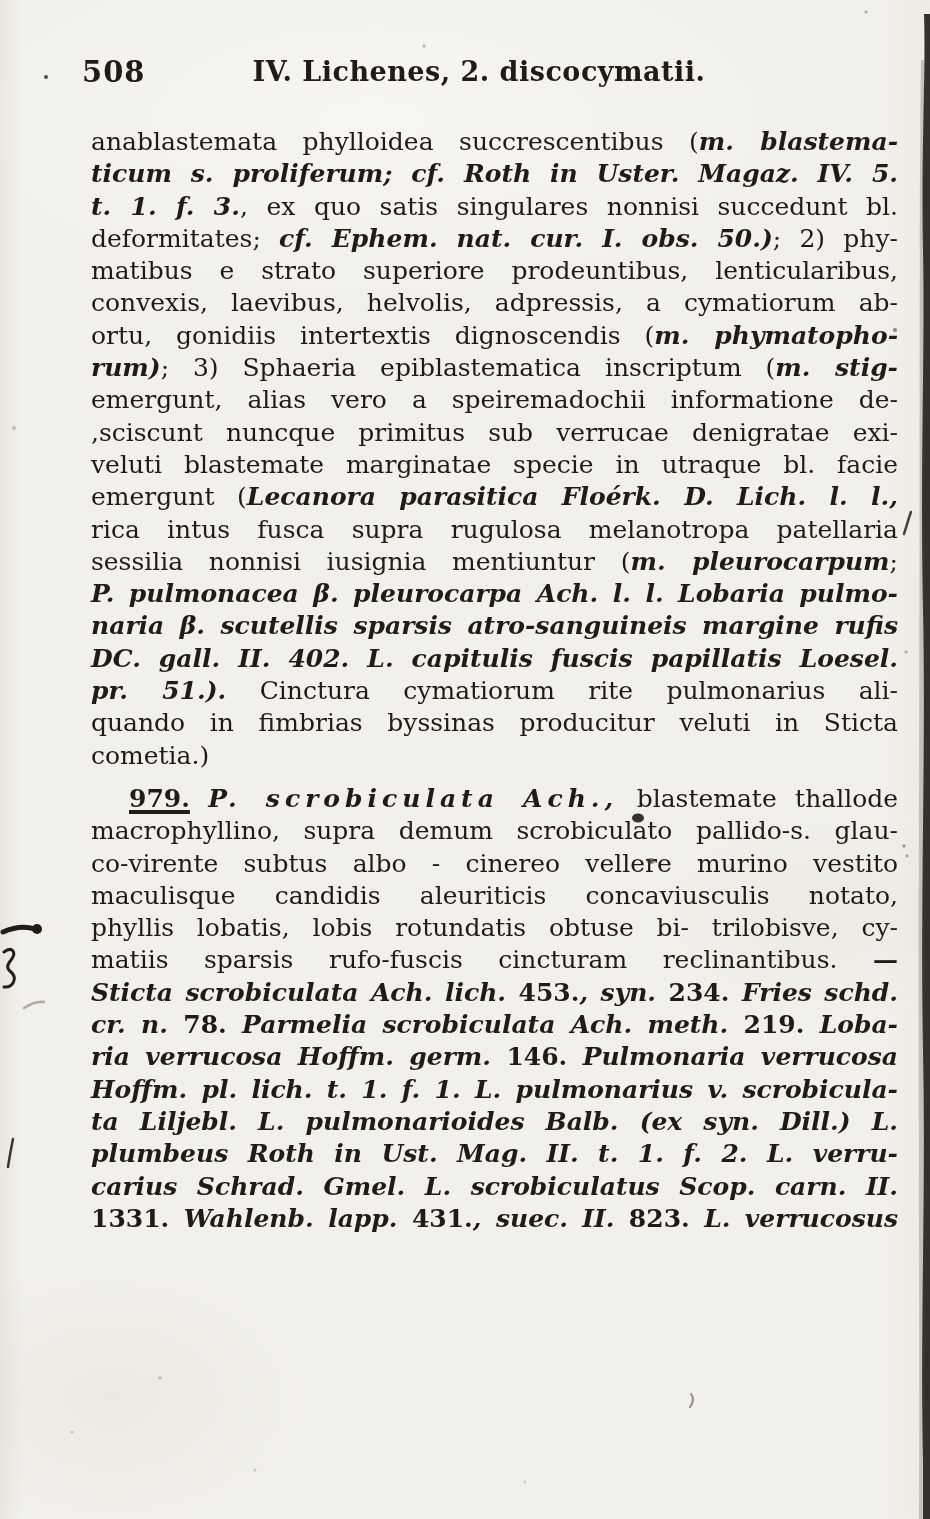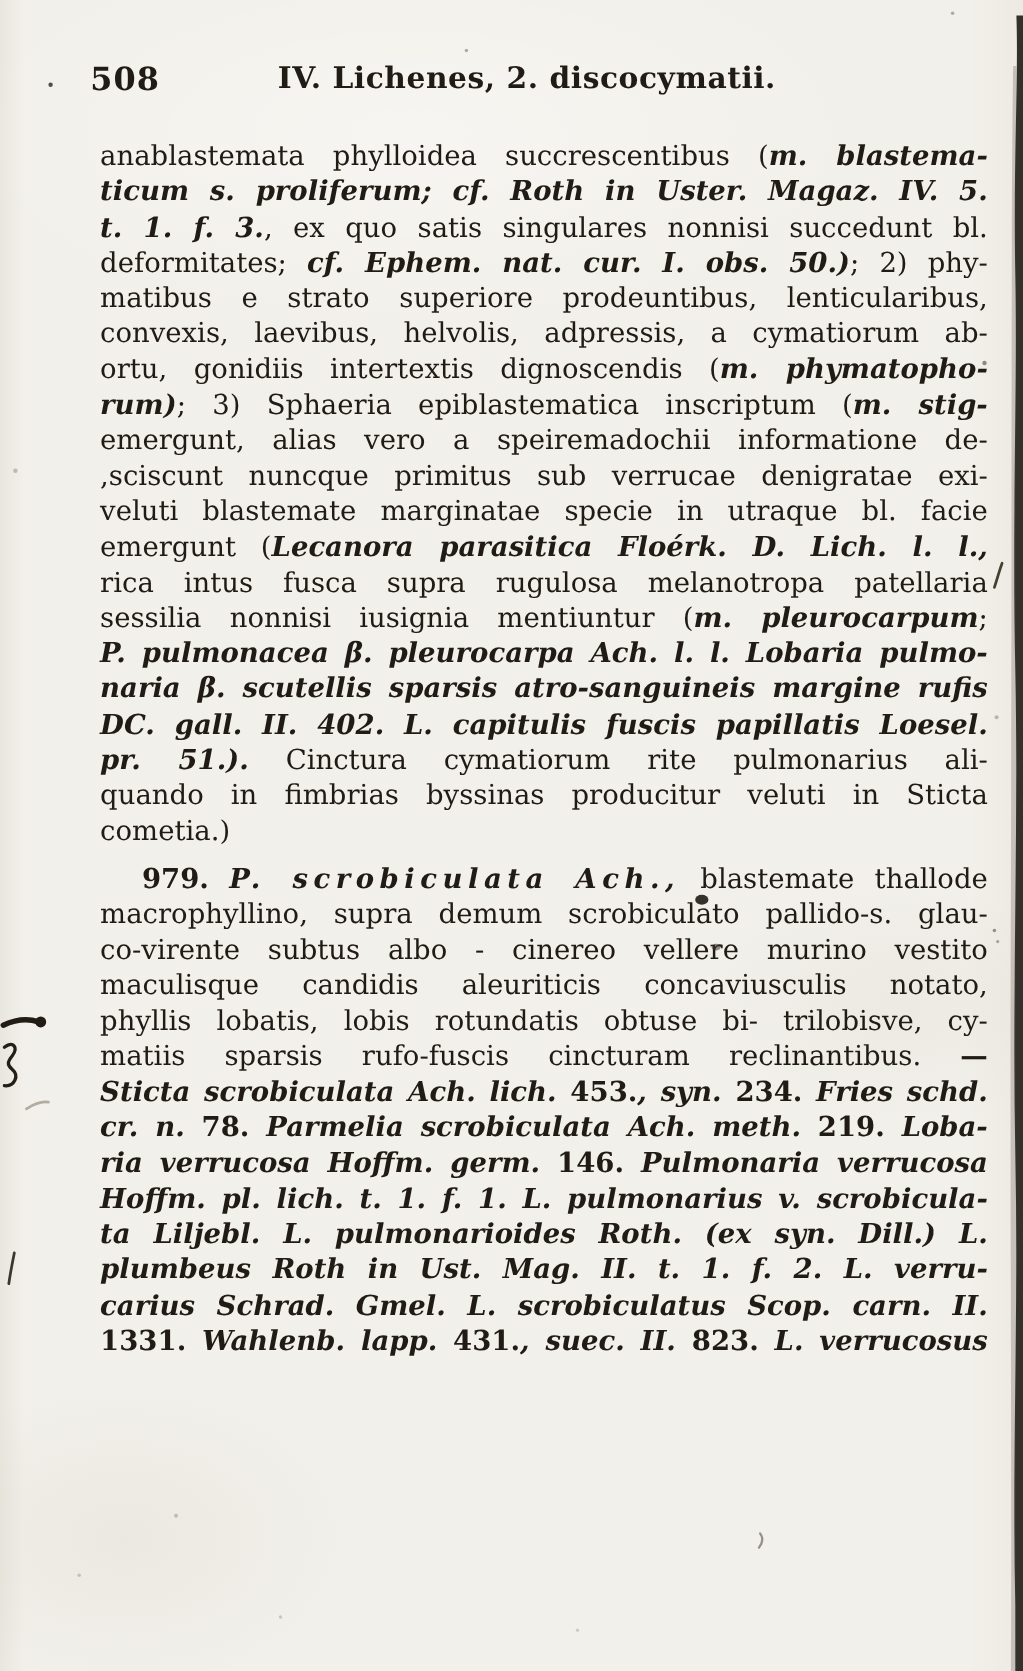--- a/index.html
+++ b/index.html
@@ -39,20 +39,21 @@
     height:32.3px;overflow:visible;white-space:nowrap;
   }
   .line{white-space:normal;}
   .line-end{text-align-last:left;}
   .line-indent{text-indent:38px;}
   .s-r{font-weight:normal;}
   .s-i{font-style:italic;font-weight:bold;}
   .s-b{font-weight:bold;}
   .s-bu{
     font-weight:bold;
+    text-decoration:underline;
     text-decoration-thickness:3.5px;
     text-underline-offset:3px;
   }
   .s-sp{font-style:italic;font-weight:bold;letter-spacing:5px;}
   .overlay{position:absolute;left:0;top:0;width:930px;height:1519px;pointer-events:none;}
 </style>
 </head>
 <body>
 
 <div class="page">
@@ -90,21 +91,21 @@
         <div class="line line-indent"><span class="s-bu">979.</span><span class="s-r"> </span><span class="s-sp">P. scrobiculata Ach.,</span><span class="s-r"> blastemate thallode</span></div>
         <div class="line"><span class="s-r">macrophyllino, supra demum scrobiculato pallido-s. glau-</span></div>
         <div class="line"><span class="s-r">co-virente subtus albo - cinereo vellere murino vestito</span></div>
         <div class="line"><span class="s-r">maculisque candidis aleuriticis concaviusculis notato,</span></div>
         <div class="line"><span class="s-r">phyllis lobatis, lobis rotundatis obtuse bi- trilobisve, cy-</span></div>
         <div class="line"><span class="s-r">matiis sparsis rufo-fuscis cincturam reclinantibus. </span><span class="s-b">—</span></div>
         <div class="line"><span class="s-i">Sticta scrobiculata Ach. lich. </span><span class="s-b">453.</span><span class="s-i">, syn. </span><span class="s-b">234.</span><span class="s-i"> Fries schd.</span></div>
         <div class="line"><span class="s-i">cr. n. </span><span class="s-b">78.</span><span class="s-i"> Parmelia scrobiculata Ach. meth. </span><span class="s-b">219.</span><span class="s-i"> Loba-</span></div>
         <div class="line"><span class="s-i">ria verrucosa Hoffm. germ. </span><span class="s-b">146.</span><span class="s-i"> Pulmonaria verrucosa</span></div>
         <div class="line"><span class="s-i">Hoffm. pl. lich. t. 1. f. 1. L. pulmonarius v. scrobicula-</span></div>
-        <div class="line"><span class="s-i">ta Liljebl. L. pulmonarioides Roth. (ex syn. Dill.) L.</span></div>
+        <div class="line"><span class="s-i">ta Liljebl. L. pulmonarioides Balb. (ex syn. Dill.) L.</span></div>
         <div class="line"><span class="s-i">plumbeus Roth in Ust. Mag. II. t. 1. f. 2. L. verru-</span></div>
         <div class="line"><span class="s-i">carius Schrad. Gmel. L. scrobiculatus Scop. carn. II.</span></div>
         <div class="line"><span class="s-b">1331.</span><span class="s-i"> Wahlenb. lapp. </span><span class="s-b">431.</span><span class="s-i">, suec. II. </span><span class="s-b">823.</span><span class="s-i"> L. verrucosus</span></div>
       </div>
     </div>
 
   <svg class="overlay" viewBox="0 0 930 1519" aria-hidden="true">
 
     <path d="M924,14 C926,70 921,150 923,250 C925,350 920,470 923,610 C926,750 920,900 923,1050 C926,1190 920,1330 923,1460 L923,1519 L930,1519 L930,14 Z" fill="#1a1712" opacity="0.88"></path>
     <path d="M921,60 C919,200 920,500 919,800 C918,1100 920,1350 919,1519 L924,1519 L924,60 Z" fill="#4a443a" opacity="0.25"></path>

